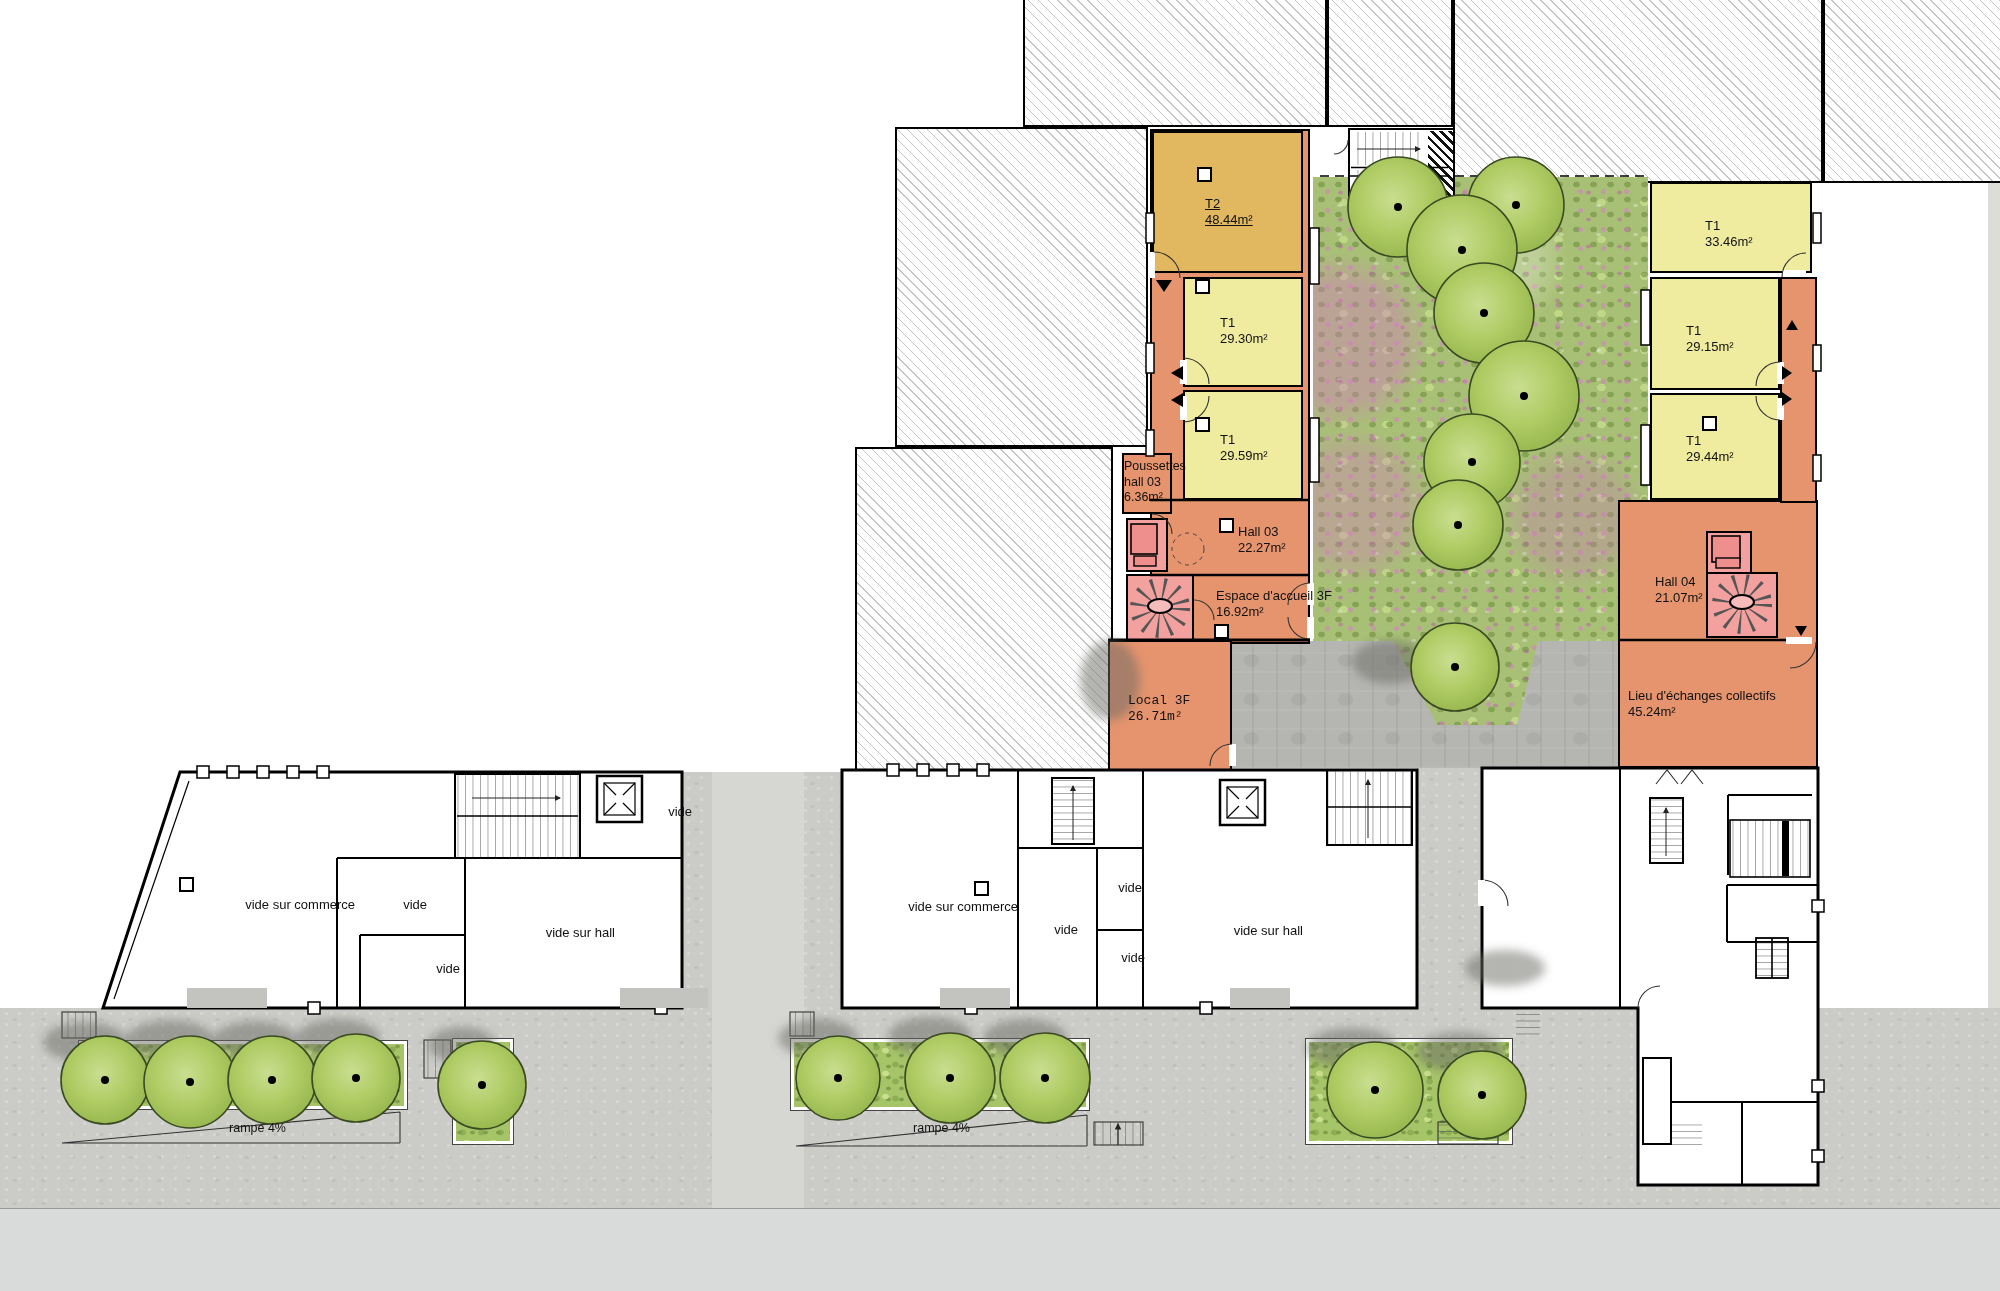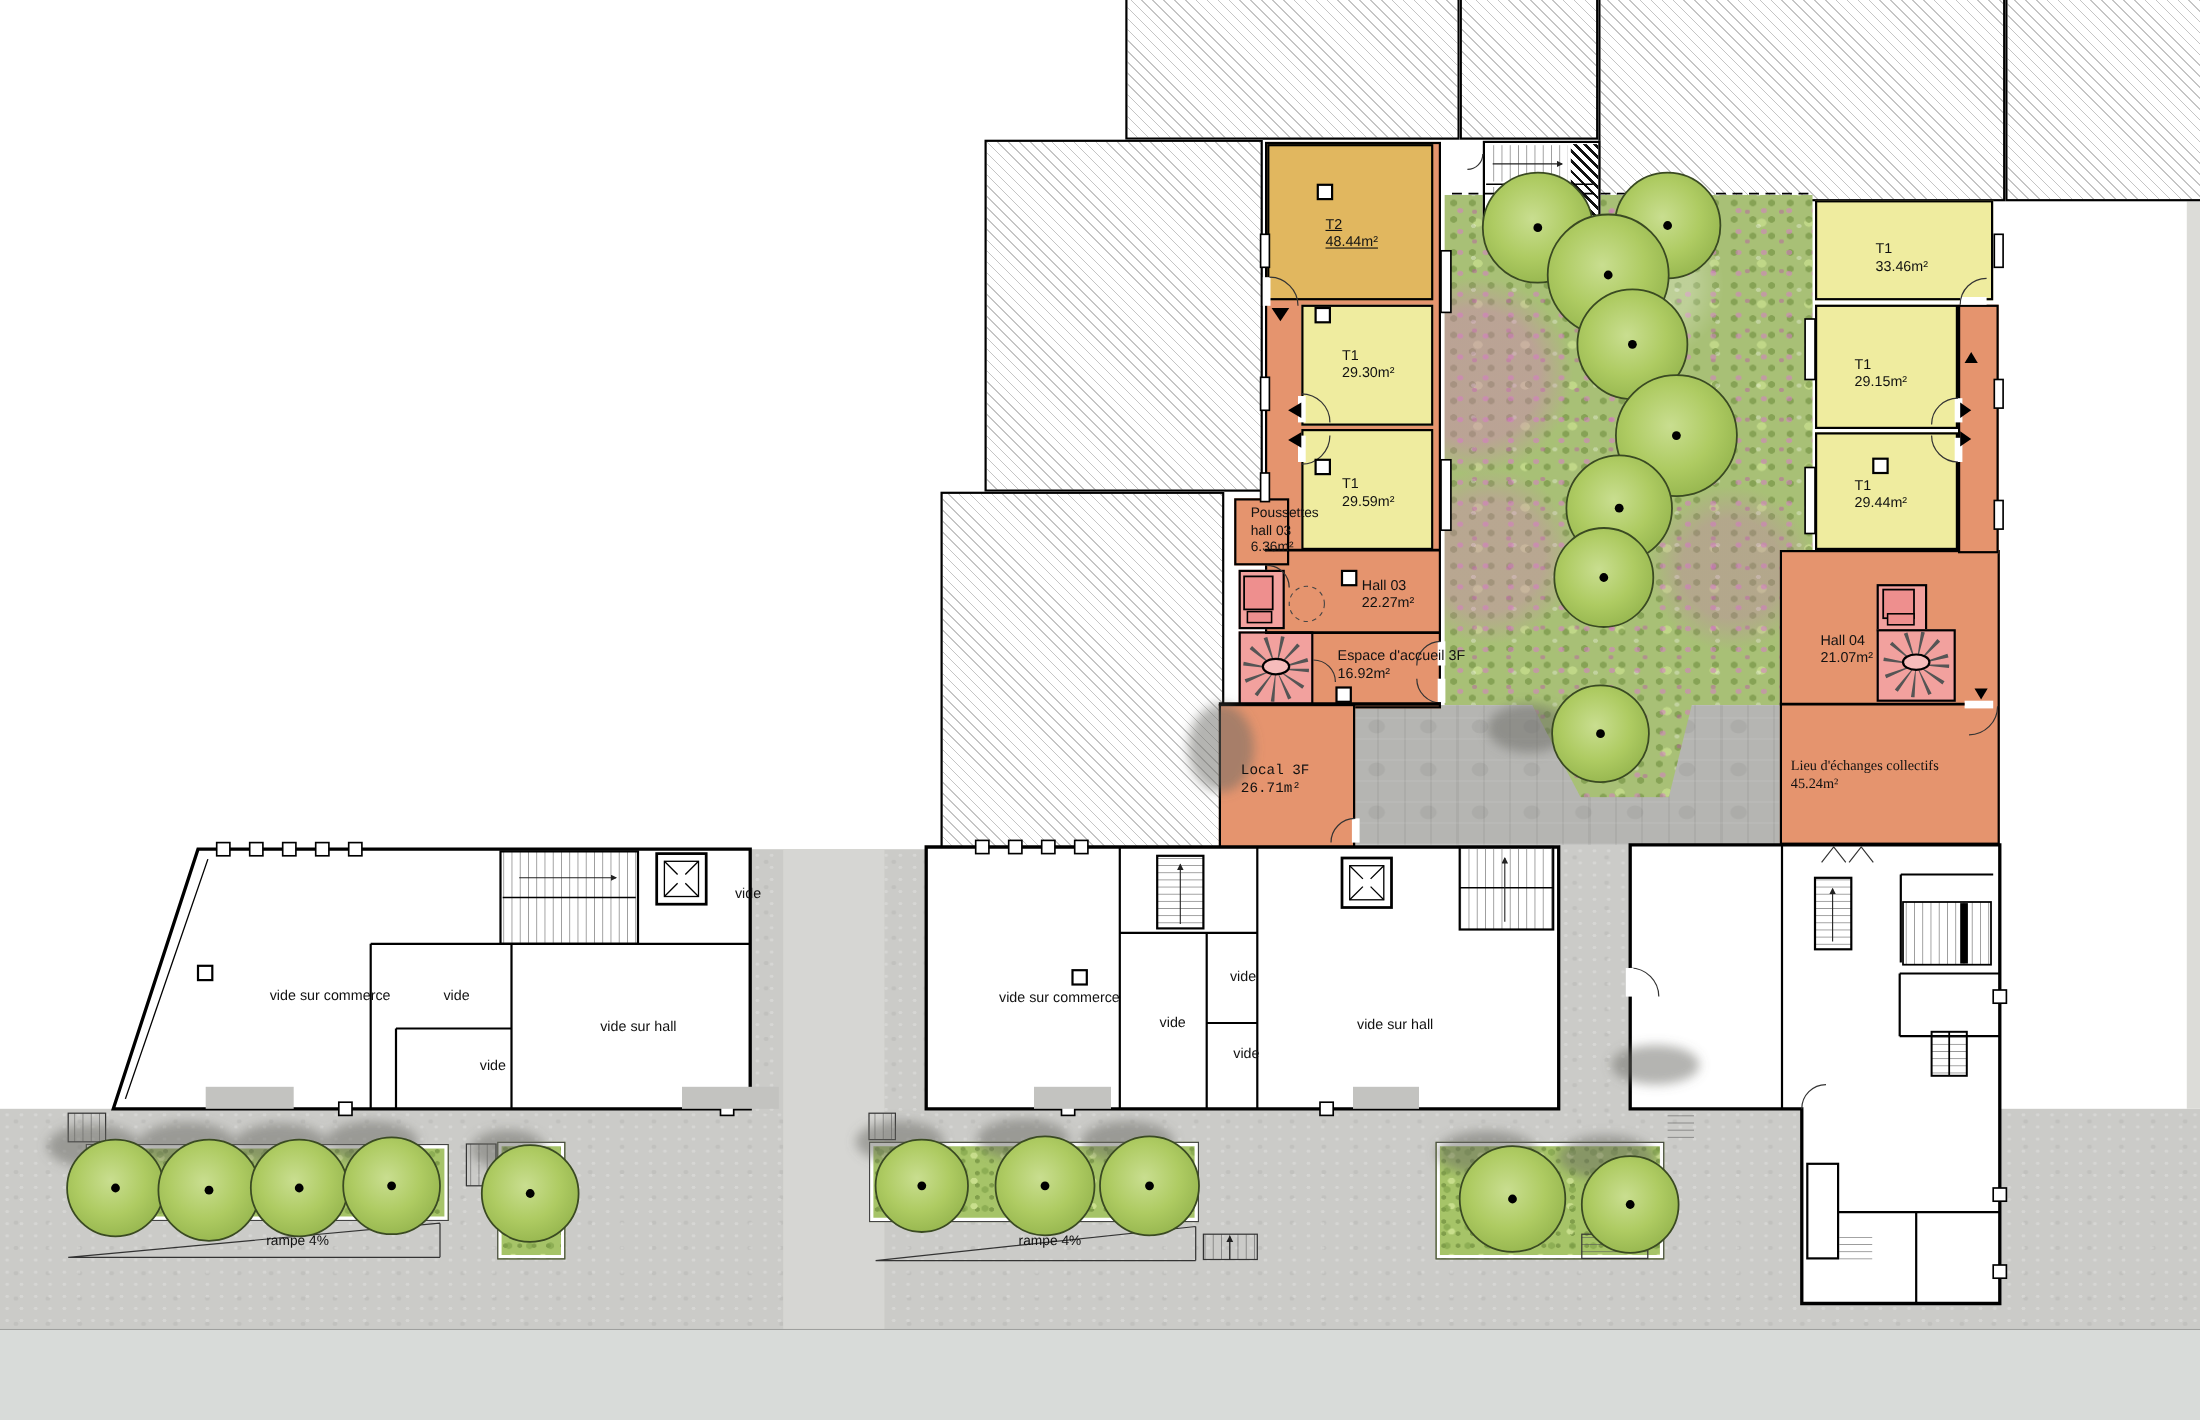--- a/index.html
+++ b/index.html
@@ -47,21 +47,21 @@
   .yellow{background:#efec9f;}
   .tan{background:#e1b75f;}
   .pink{background:#f2a19e;border-width:2.5px;}
   .darkhatch{background:repeating-linear-gradient(45deg,#111 0 2.5px,transparent 2.5px 6.5px);z-index:5;}
   
   #lines{position:absolute;left:0;top:0;z-index:6;}
   
   .lbl{position:absolute;z-index:8;font-size:13px;line-height:16px;white-space:nowrap;}
   .lbl span{display:block;}
   .ctr{text-align:right;}
-  .sm{font-size:12.5px;line-height:15.5px;margin-left:13px;}
+  .sm{font-size:12.5px;line-height:15.5px;}
 </style>
 </head>
 <body>
 
 <div id="plan">
 
   <div class="abs sidewalk" style="left:0;top:1008px;width:2000px;height:200px;"></div>
   <div class="abs sidewalk" style="left:682px;top:772px;width:160px;height:240px;"></div>
   <div class="abs sidewalk" style="left:1417px;top:768px;width:65px;height:244px;"></div>
   <div class="abs crossing" style="left:712px;top:772px;width:92px;height:436px;"></div>
@@ -425,21 +425,21 @@
       <span>16.92m²</span>
     </div>
   <div class="lbl" style="left:1128px;top:693px;font-family:Liberation Mono, monospace;">
       <span>Local 3F</span>
       <span>26.71m²</span>
     </div>
   <div class="lbl" style="left:1655px;top:574px;">
       <span>Hall 04</span>
       <span>21.07m²</span>
     </div>
-  <div class="lbl" style="left:1628px;top:688px;font-family:Liberation Serif, serif;">
+  <div class="lbl" style="left:1628px;top:688px;">
       <span>Lieu d'échanges collectifs</span>
       <span>45.24m²</span>
     </div>
 
   <div class="lbl ctr" style="left:175px;top:897px;width:180px;">
       <span>vide sur commerce</span>
     </div>
   <div class="lbl ctr" style="left:838px;top:899px;width:180px;">
       <span>vide sur commerce</span>
     </div>

